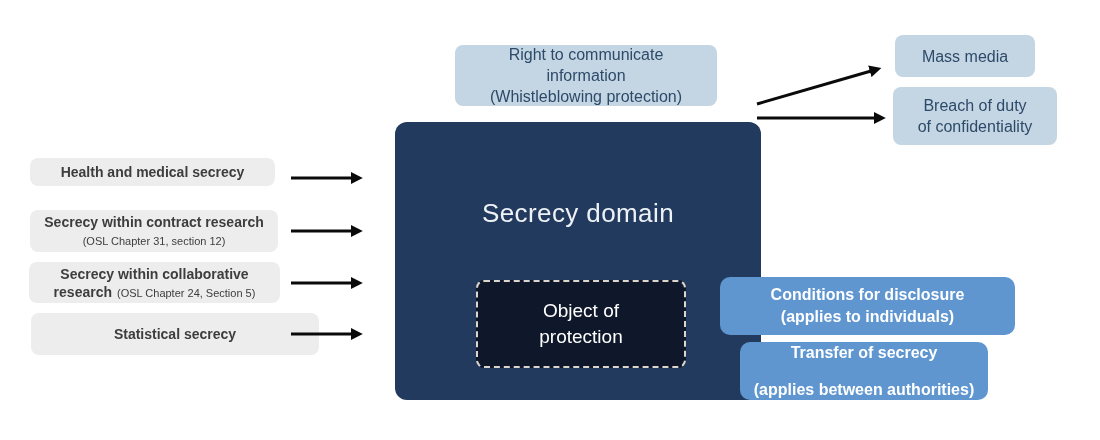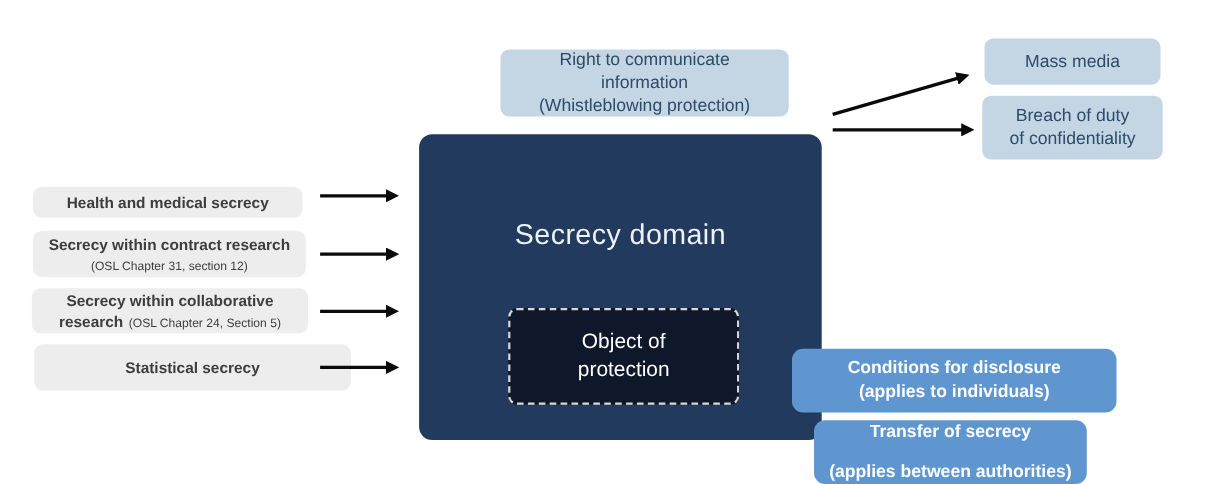--- a/index.html
+++ b/index.html
@@ -16,24 +16,24 @@
   .gray { background:#ededed; border-radius:8px; color:#3d3d3d; z-index:2; }
   .gline { white-space:nowrap; }
   .gmain { font-size:14px; font-weight:700; line-height:18px; }
   .gnote { font-size:11px; font-weight:400; line-height:14px; }
   .gmain + .gnote { margin-left:5px; }
   
   .pale { background:#c4d6e4; border-radius:8px; color:#2d4a68;
           font-size:16px; line-height:21px; z-index:2; }
   
   .mid { background:#5f96d0; border-radius:10px; color:#ffffff;
-         font-size:16px; font-weight:600; line-height:22px; z-index:2;margin-top:40px; }
+         font-size:16px; font-weight:600; line-height:22px; z-index:2; }
   
   .navybox {
-    position:absolute; left:381px; top:122px; width:366px; height:278px;
+    position:absolute; left:395px; top:122px; width:366px; height:278px;
     background:#223a5e; border-radius:12px; z-index:1;
   }
   .domain-title {
     position:absolute; left:0; right:0; top:76px; text-align:center;
     color:#eef2f7; font-size:26px; font-weight:400; letter-spacing:0.4px;
   }
   .redbox {
     position:absolute; left:81px; top:158px; width:210px; height:88px;
     box-sizing:border-box; background:#0f172a;
     border:2px dashed #dcd6cf; border-radius:8px;
@@ -48,21 +48,21 @@
 <div class="canvas">
 
   <div class="navybox">
     <div class="domain-title">Secrecy domain</div>
     <div class="redbox">
       <div>Object of</div>
       <div>protection</div>
     </div>
   </div>
 
-  <div class="box gray" style="left:30px; top:170px; width:245px; height:28px;">
+  <div class="box gray" style="left:30px; top:158px; width:245px; height:28px;">
     <div class="gline">
       <span class="gmain">Health and medical secrecy</span>
     </div>
   </div>
 
   <div class="box gray" style="left:30px; top:210px; width:248px; height:42px;">
     <div class="gline">
       <span class="gmain">Secrecy within contract research</span>
     </div>
     <div class="gline">
@@ -84,21 +84,21 @@
       <span class="gmain">Statistical secrecy</span>
     </div>
   </div>
 
   <div class="box pale" style="left:455px; top:45px; width:262px; height:61px;">
     <div>Right to communicate</div>
     <div>information</div>
     <div>(Whistleblowing protection)</div>
   </div>
 
-  <div class="box pale" style="left:895px; top:35px; width:160px; height:42px;">
+  <div class="box pale" style="left:895px; top:35px; width:140px; height:42px;">
     <div>Mass media</div>
   </div>
 
   <div class="box pale" style="left:893px; top:87px; width:164px; height:58px;">
     <div>Breach of duty</div>
     <div>of confidentiality</div>
   </div>
 
   <div class="box mid" style="left:720px; top:277px; width:295px; height:58px;">
     <div>Conditions for disclosure</div>

